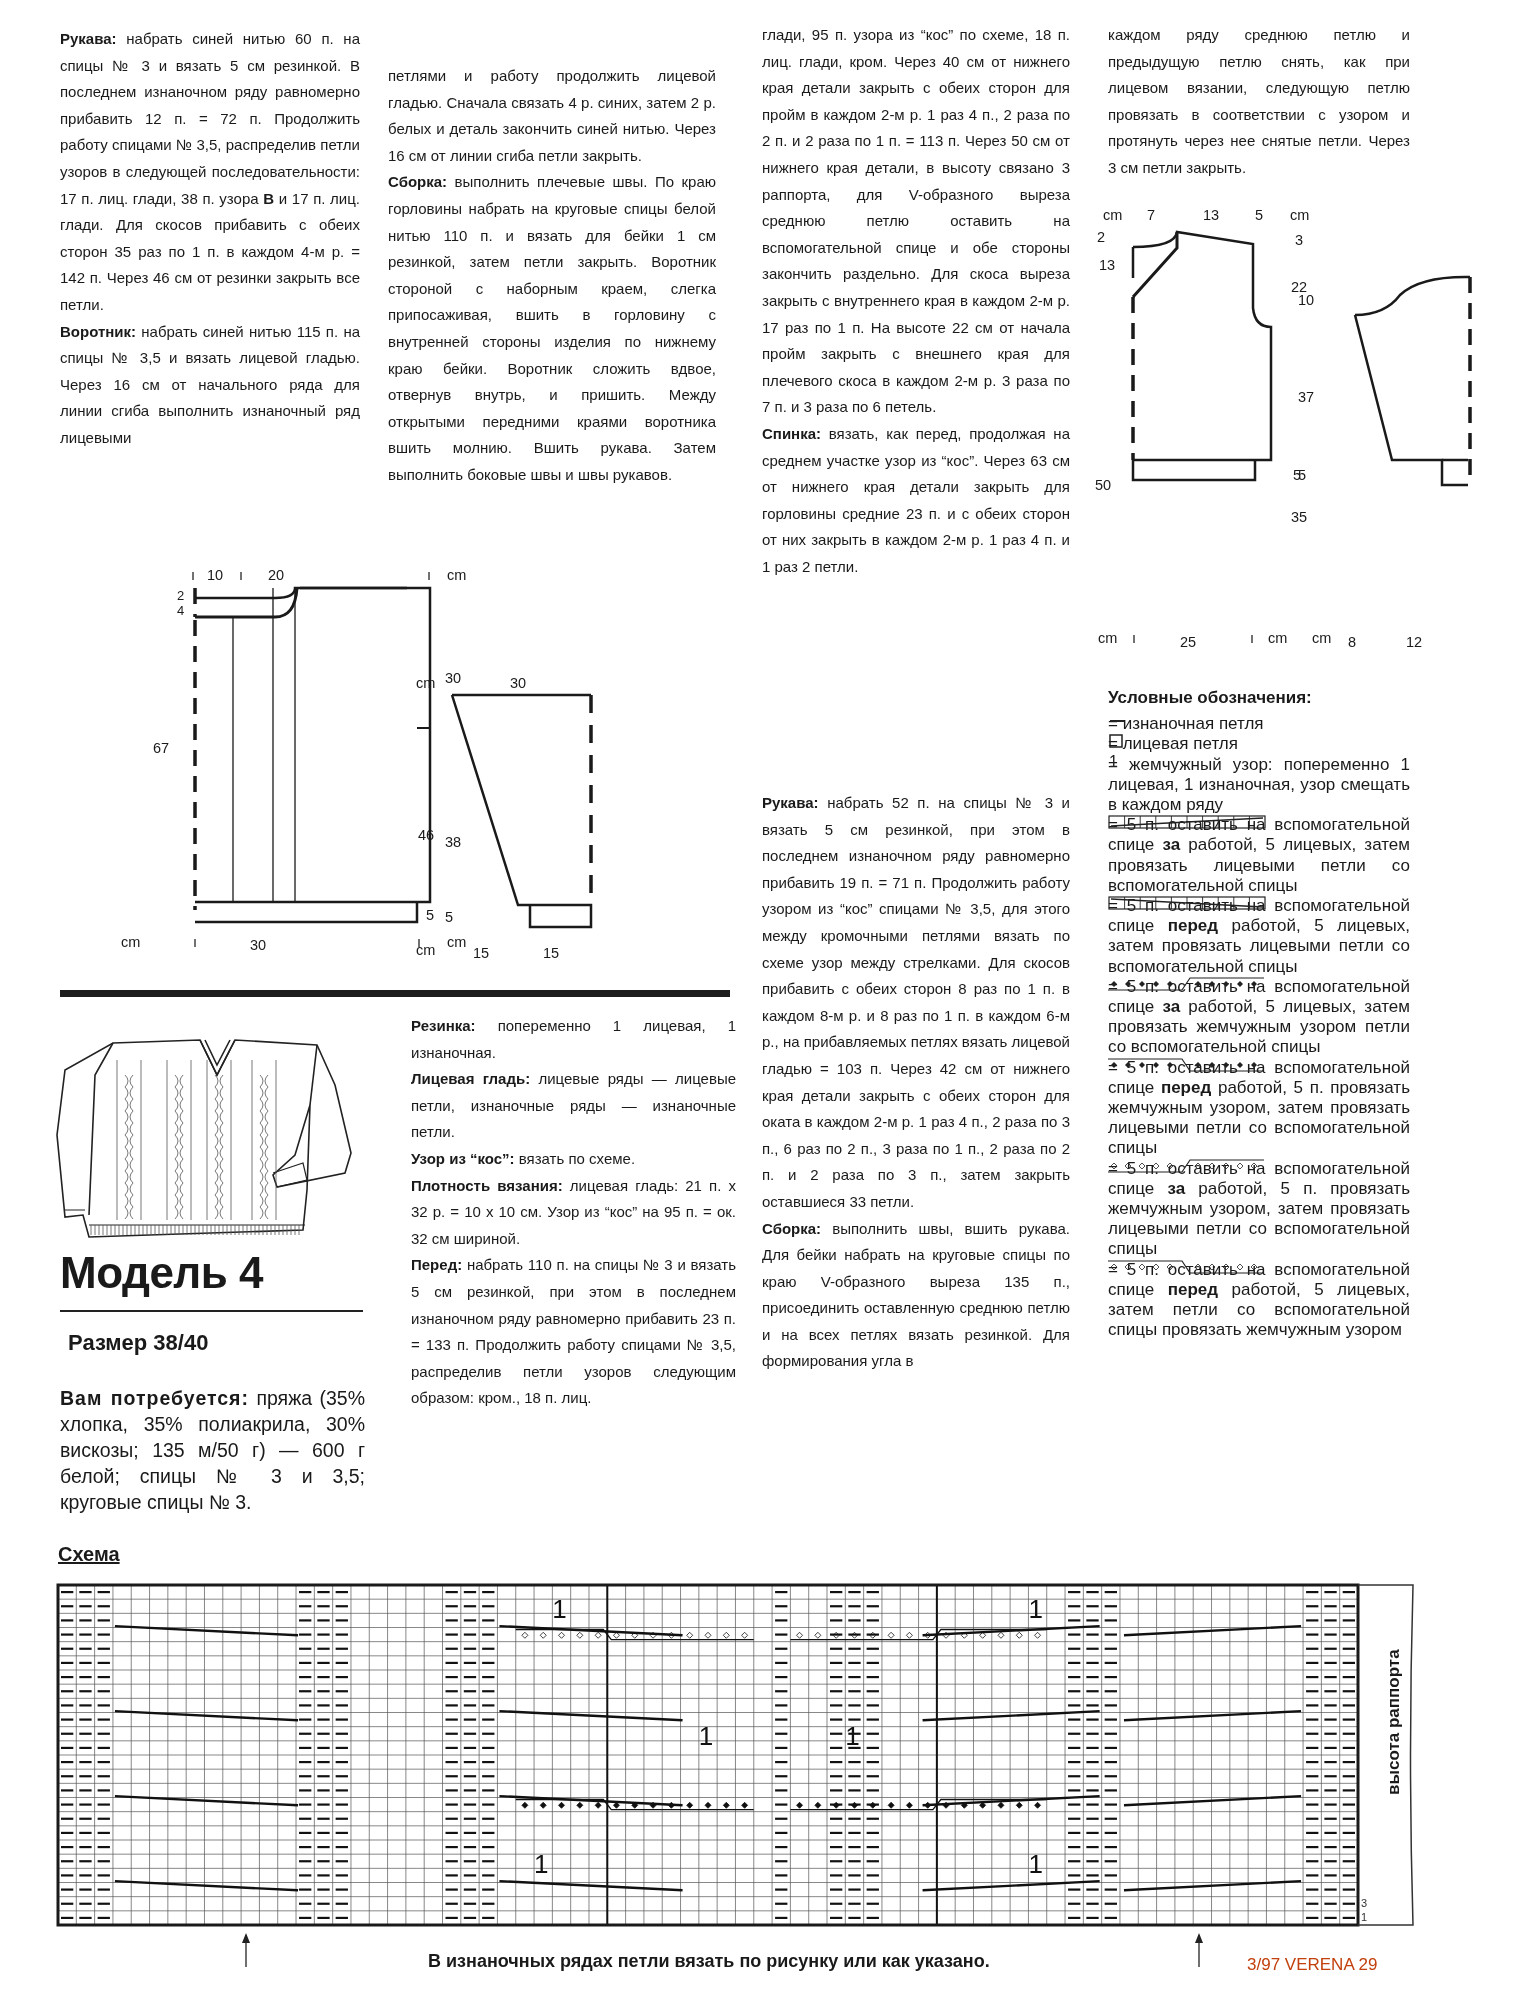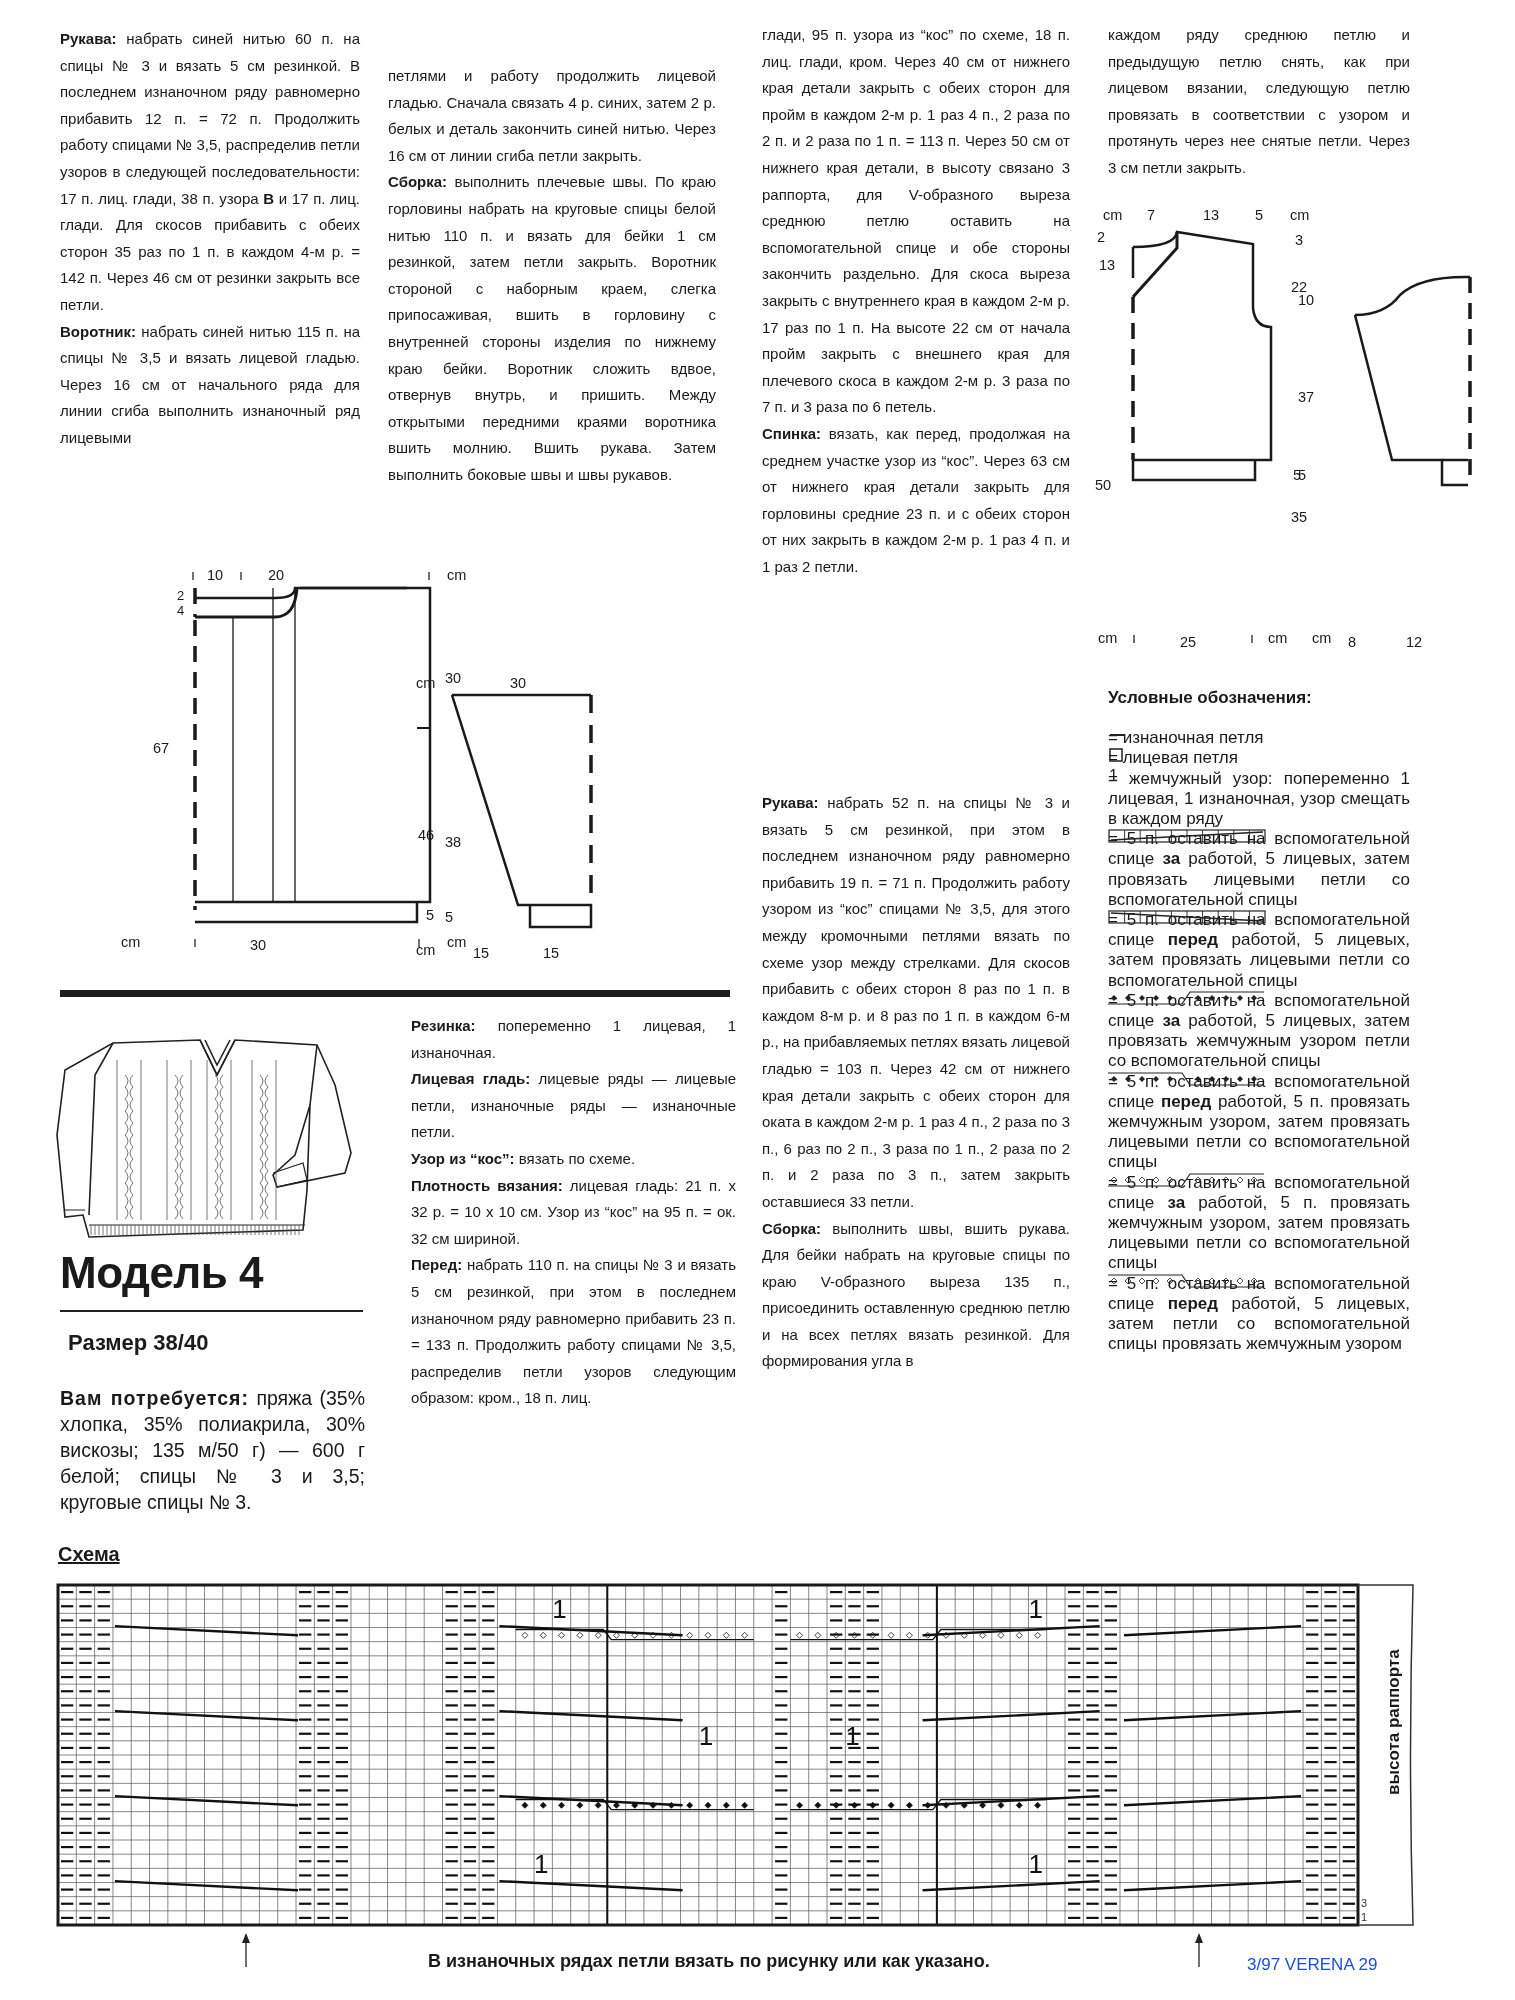--- a/index.html
+++ b/index.html
@@ -18,21 +18,21 @@
   #legend { left:1108px; top:688px; width:302px; font-size:17px; line-height:20.2px; }
   .legend-item { margin:0; }
   .legend-sym { display:inline-block; vertical-align:middle; }
   #model-title { position:absolute; left:60px; top:1248px; font-size:44px; font-weight:bold; letter-spacing:-0.5px; }
   #model-rule { position:absolute; left:60px; top:1310px; width:303px; height:2px; background:#222; }
   #size-label { position:absolute; left:68px; top:1330px; font-size:22px; font-weight:bold; }
   #needs { position:absolute; left:60px; top:1385px; width:305px; font-size:19.5px; line-height:26px; text-align:justify; }
   #divider { position:absolute; left:60px; top:990px; width:670px; height:7px; background:#1d1d1d; }
   #scheme-title { position:absolute; left:58px; top:1543px; font-size:20px; font-weight:bold;text-decoration:underline; }
   #scheme-note { position:absolute; left:428px; top:1951px; font-size:18px; font-weight:bold; }
-  #footer { position:absolute; left:1247px; top:1955px; font-size:17px; color:#1d4ed8; }
+  #footer { position:absolute; left:1247px; top:1955px; font-size:17px; color:#c2410c; }
   .dim { font-family:"Liberation Sans", sans-serif; font-size:14.5px; fill:#1a1a1a; }
   .dimsm { font-family:"Liberation Sans", sans-serif; font-size:13px; fill:#1a1a1a; }
   svg { position:absolute; overflow:visible; }
 </style>
 </head>
 <body>
 
 <div class="col" id="c1a">
   <p><span class="kw">Рукава:</span> <span>набрать синей нитью 60 п. на спицы № 3 и вязать 5 см резинкой. В последнем изнаночном ряду равномерно прибавить 12 п. = 72 п. Продолжить работу спицами № 3,5, распределив петли узоров в следующей последовательности: 17 п. лиц. глади, 38 п. узора </span><b>B</b><span> и 17 п. лиц. глади. Для скосов прибавить с обеих сторон 35 раз по 1 п. в каждом 4-м р. = 142 п. Через 46 см от резинки закрыть все петли.</span></p>
   <p><span class="kw">Воротник:</span> <span>набрать синей нитью 115 п. на спицы № 3,5 и вязать лицевой гладью. Через 16 см от начального ряда для линии сгиба выполнить изнаночный ряд лицевыми</span></p>
@@ -50,21 +50,21 @@
 <div class="col" id="c3b">
   <p><span class="kw">Рукава:</span> <span>набрать 52 п. на спицы № 3 и вязать 5 см резинкой, при этом в последнем изнаночном ряду равномерно прибавить 19 п. = 71 п. Продолжить работу узором из “кос” спицами № 3,5, для этого между кромочными петлями вязать по схеме узор между стрелками. Для скосов прибавить с обеих сторон 8 раз по 1 п. в каждом 8-м р. и 8 раз по 1 п. в каждом 6-м р., на прибавляемых петлях вязать лицевой гладью = 103 п. Через 42 см от нижнего края детали закрыть с обеих сторон для оката в каждом 2-м р. 1 раз 4 п., 2 раза по 3 п., 6 раз по 2 п., 3 раза по 1 п., 2 раза по 2 п. и 2 раза по 3 п., затем закрыть оставшиеся 33 петли.</span></p>
   <p><span class="kw">Сборка:</span> <span>выполнить швы, вшить рукава. Для бейки набрать на круговые спицы по краю V-образного выреза 135 п., присоединить оставленную среднюю петлю и на всех петлях вязать резинкой. Для формирования угла в</span></p>
 </div>
 
 <div class="col" id="c4a">
   <p>каждом ряду среднюю петлю и предыдущую петлю снять, как при лицевом вязании, следующую петлю провязать в соответствии с узором и протянуть через нее снятые петли. Через 3 см петли закрыть.</p>
 </div>
 
 <div class="col" id="legend">
-  <p class="kw" style="margin-bottom:20px;">Условные обозначения:</p>
+  <p class="kw" style="margin-bottom:6px;">Условные обозначения:</p>
   <div id="legend-items">
       <p class="legend-item"><svg class="legend-sym" width="18" height="14">
           <line x1="2" y1="7" x2="16" y2="7" stroke="#222" stroke-width="2"></line>
         </svg><span> = изнаночная петля</span></p>
       <p class="legend-item"><svg class="legend-sym" width="16" height="14">
           <rect x="2" y="1" width="12" height="12" fill="none" stroke="#222" stroke-width="1.5"></rect>
         </svg><span> = лицевая петля</span></p>
       <p class="legend-item"><svg class="legend-sym" width="12" height="14">
           <text x="1" y="12" font-size="16" font-family="Liberation Sans, sans-serif" fill="#222">1</text>
         </svg><span> = жемчужный узор: попеременно 1 лицевая, 1 изнаночная, узор смещать в каждом ряду</span></p>

